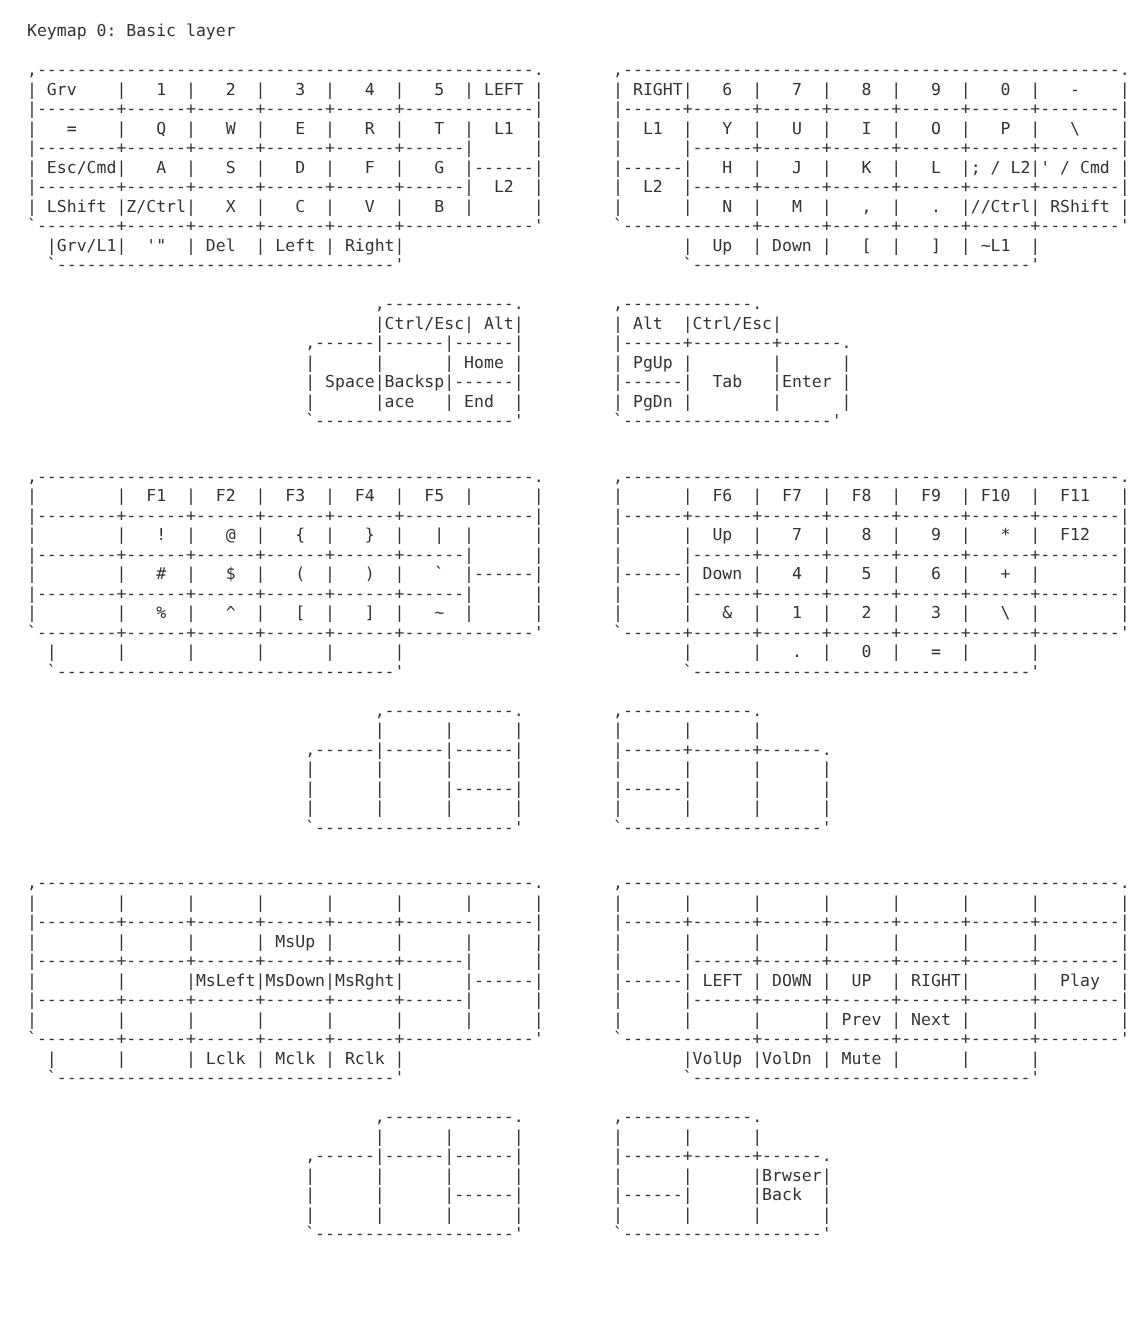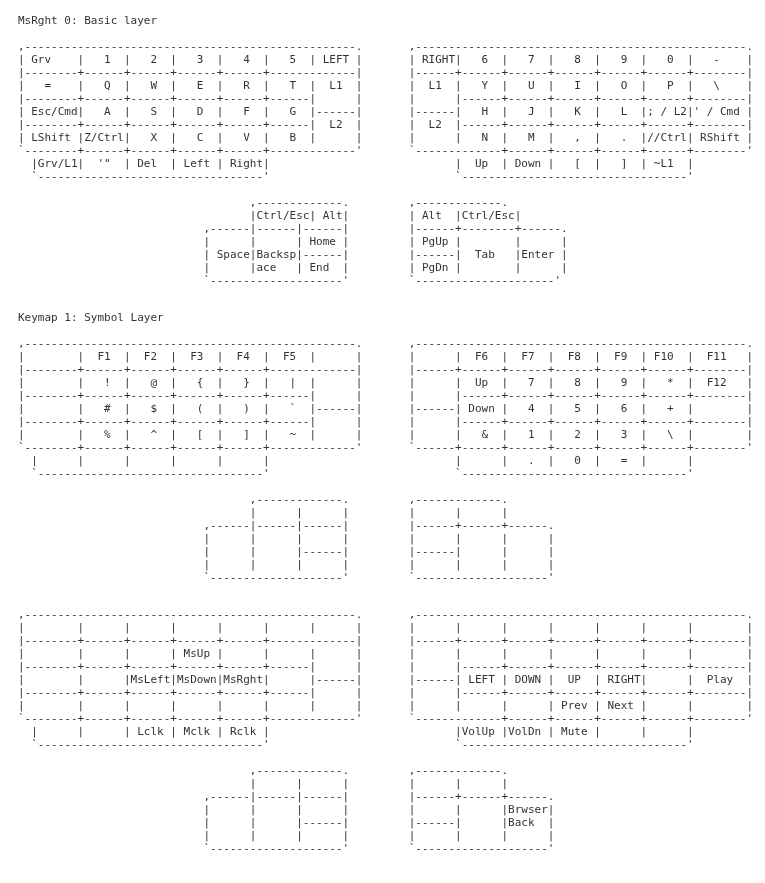--- a/index.html
+++ b/index.html
@@ -35,21 +35,21 @@
     margin: 0;
     white-space: pre;
   }
 </style>
 </head>
 <body>
 
 <main class="doc">
 
   <section class="keymap">
-    <h2 class="km-title">MsRght 0: Basic layer</h2>
+    <h2 class="km-title">Keymap 0: Basic layer</h2>
     <pre class="km-art">,--------------------------------------------------.       ,--------------------------------------------------.
 | Grv    |   1  |   2  |   3  |   4  |   5  | LEFT |       | RIGHT|   6  |   7  |   8  |   9  |   0  |   -    |
 |--------+------+------+------+------+-------------|       |------+------+------+------+------+------+--------|
 |   =    |   Q  |   W  |   E  |   R  |   T  |  L1  |       |  L1  |   Y  |   U  |   I  |   O  |   P  |   \    |
 |--------+------+------+------+------+------|      |       |      |------+------+------+------+------+--------|
 | Esc/Cmd|   A  |   S  |   D  |   F  |   G  |------|       |------|   H  |   J  |   K  |   L  |; / L2|' / Cmd |
 |--------+------+------+------+------+------|  L2  |       |  L2  |------+------+------+------+------+--------|
 | LShift |Z/Ctrl|   X  |   C  |   V  |   B  |      |       |      |   N  |   M  |   ,  |   .  |//Ctrl| RShift |
 `--------+------+------+------+------+-------------'       `-------------+------+------+------+------+--------'
   |Grv/L1|  '"  | Del  | Left | Right|                            |  Up  | Down |   [  |   ]  | ~L1  |
@@ -58,21 +58,20 @@
                                    ,-------------.         ,-------------.
                                    |Ctrl/Esc| Alt|         | Alt  |Ctrl/Esc|
                             ,------|------|------|         |------+--------+------.
                             |      |      | Home |         | PgUp |        |      |
                             | Space|Backsp|------|         |------|  Tab   |Enter |
                             |      |ace   | End  |         | PgDn |        |      |
                             `--------------------'         `---------------------'</pre>
   </section>
 
   <section class="keymap">
-    <h2 class="km-title">Keymap 1: Symbol Layer</h2>
     <pre class="km-art">,--------------------------------------------------.       ,--------------------------------------------------.
 |        |  F1  |  F2  |  F3  |  F4  |  F5  |      |       |      |  F6  |  F7  |  F8  |  F9  | F10  |  F11   |
 |--------+------+------+------+------+-------------|       |------+------+------+------+------+------+--------|
 |        |   !  |   @  |   {  |   }  |   |  |      |       |      |  Up  |   7  |   8  |   9  |   *  |  F12   |
 |--------+------+------+------+------+------|      |       |      |------+------+------+------+------+--------|
 |        |   #  |   $  |   (  |   )  |   `  |------|       |------| Down |   4  |   5  |   6  |   +  |        |
 |--------+------+------+------+------+------|      |       |      |------+------+------+------+------+--------|
 |        |   %  |   ^  |   [  |   ]  |   ~  |      |       |      |   &amp;  |   1  |   2  |   3  |   \  |        |
 `--------+------+------+------+------+-------------'       `------+------+------+------+------+------+--------'
   |      |      |      |      |      |                            |      |   .  |   0  |   =  |      |

